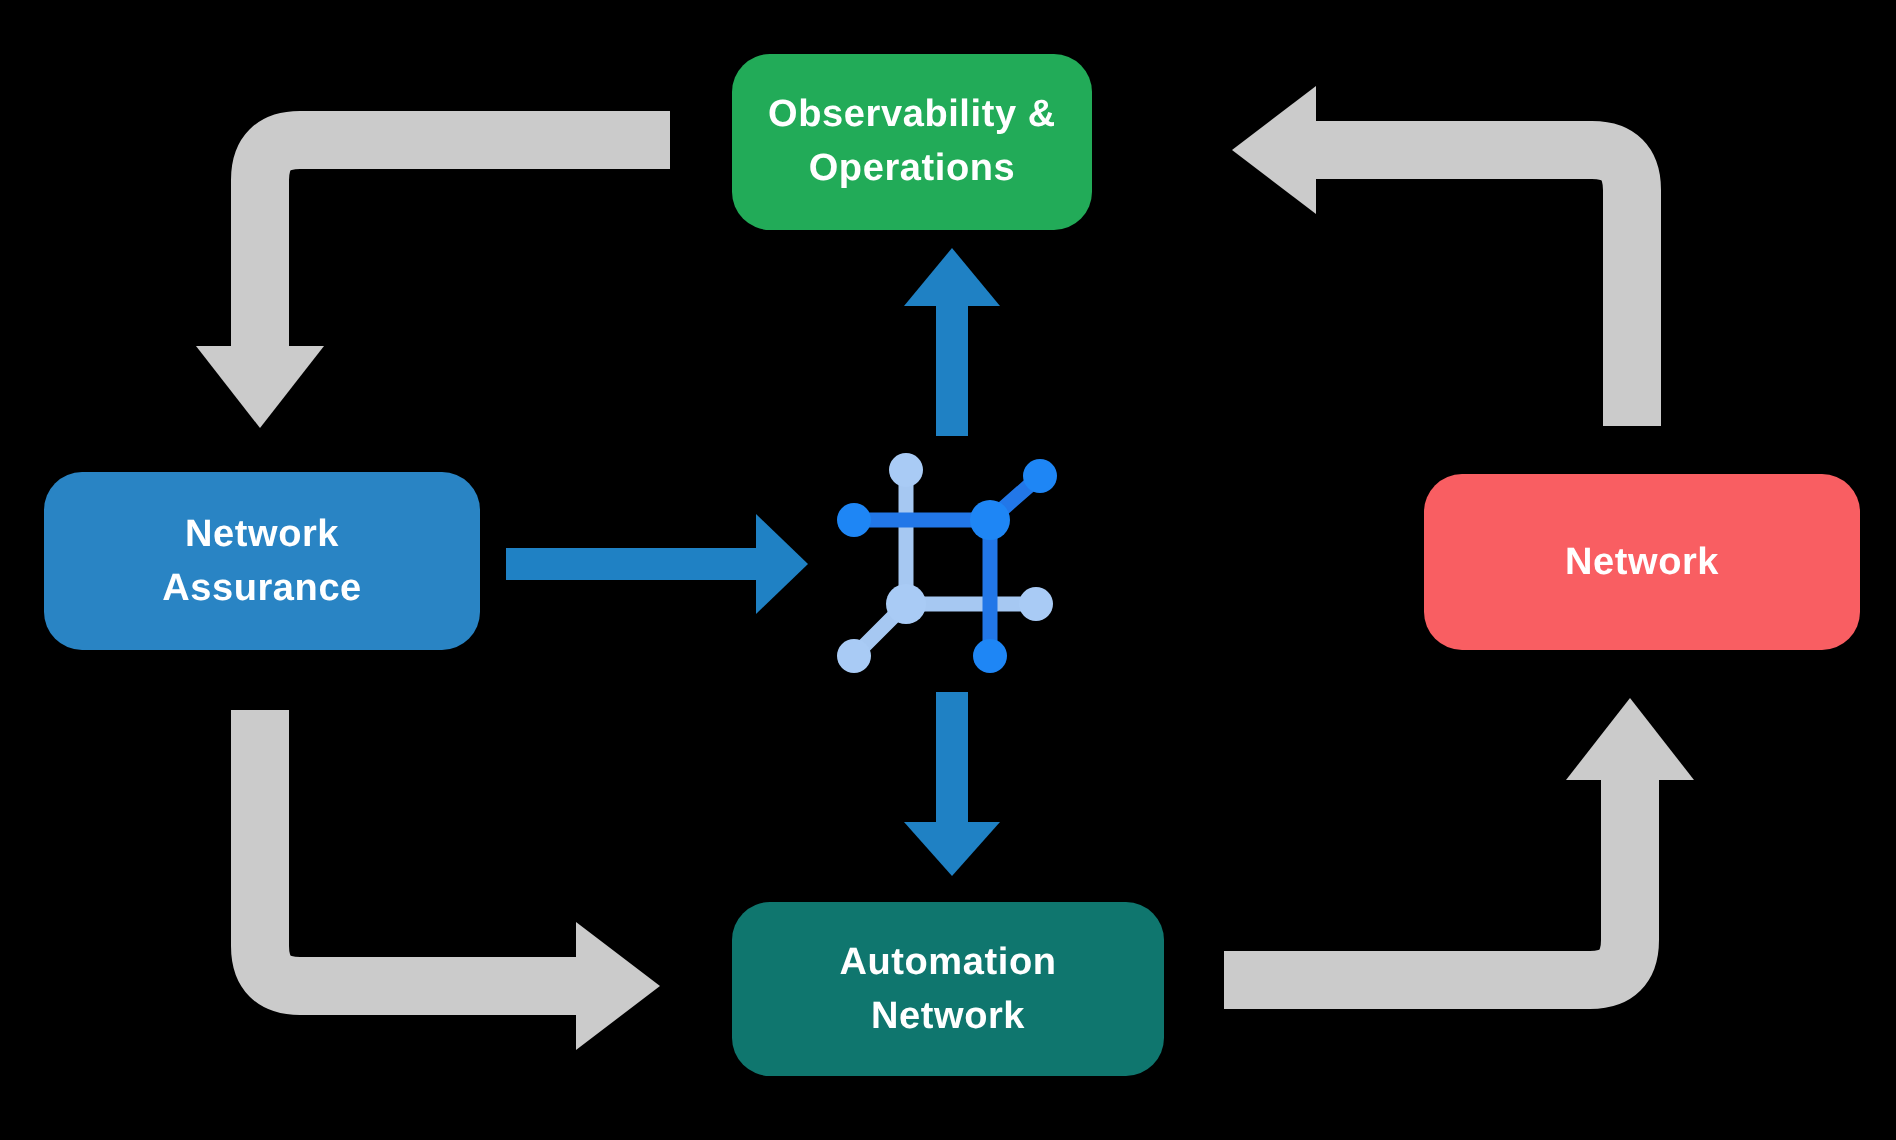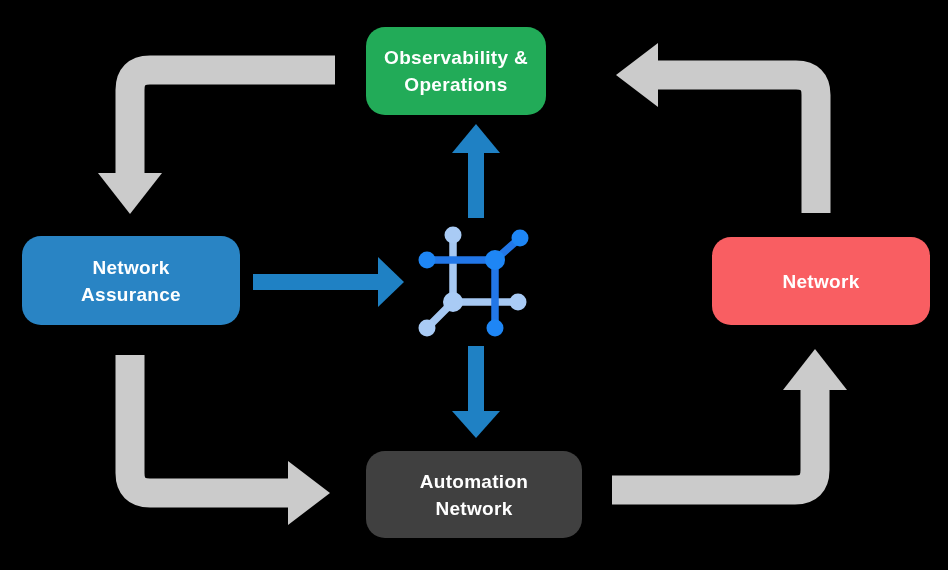--- a/index.html
+++ b/index.html
@@ -71,21 +71,21 @@
 
   <div class="node node-operations" style="background-color: rgb(41, 132, 196);">
     <span>Network</span>
     <span>Assurance</span>
   </div>
 
   <div class="node node-infrastructure" style="background-color: rgb(249, 94, 98);">
     <span>Network</span>
   </div>
 
-  <div class="node node-automation" style="background-color: #404040;">
+  <div class="node node-automation" style="background-color: #0f766e;">
     <span>Automation</span>
     <span>Network</span>
   </div>
 
   <svg class="center-icon" viewBox="0 0 120 120" aria-hidden="true">
 
     <g>
       <path d="M 41 13 L 41 80 M 41 80 L 106 80 M 41 80 L 15 106" fill="none" stroke-width="7.5" stroke="#A6C8F2"></path>
       <circle cx="41" cy="13" r="8.5" fill="#A9CBF5"></circle>
       <circle cx="106" cy="80" r="8.5" fill="#A9CBF5"></circle>

